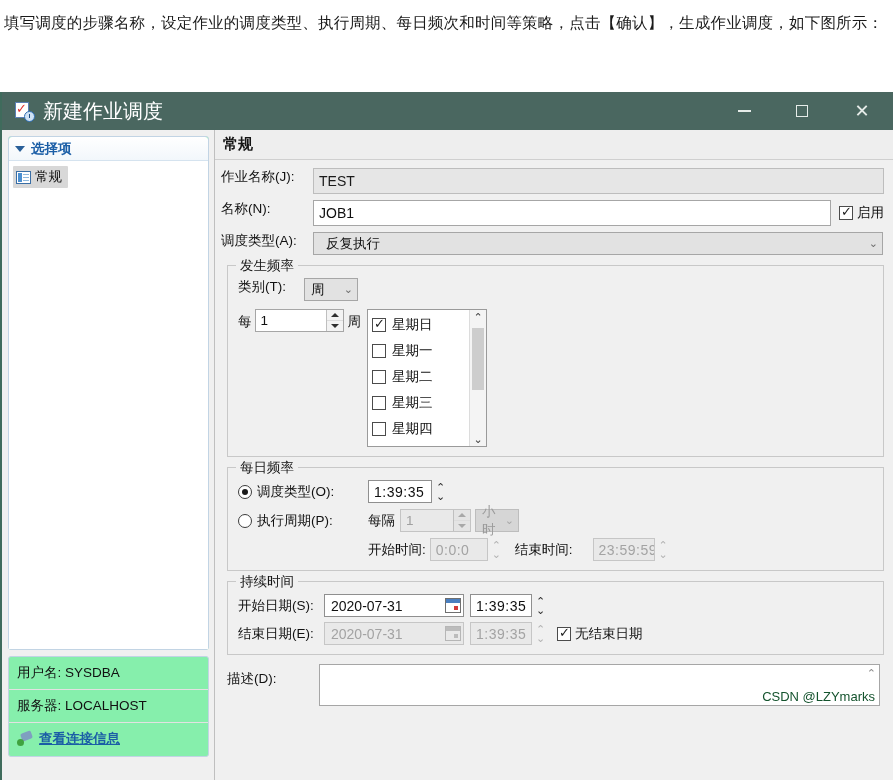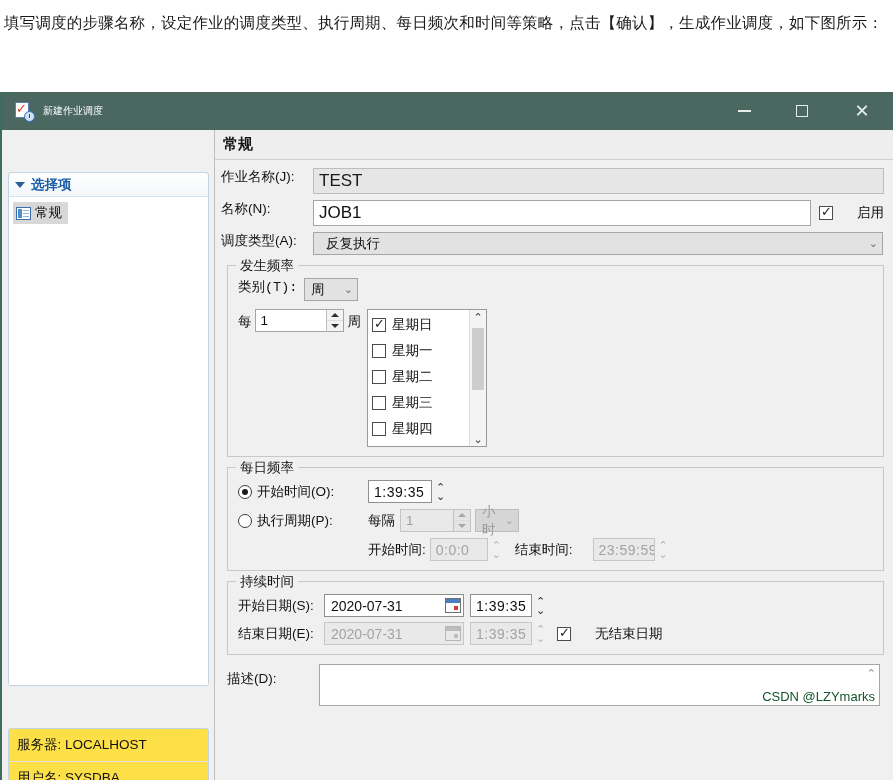--- a/index.html
+++ b/index.html
@@ -61,21 +61,21 @@
     border: 1.5px solid #2f6fb5;
   }
   .ti-clock::after {
     content: ""; position: absolute;
     left: 3.5px; top: 1.5px;
     width: 1.2px; height: 4px; background: #1d4e86;
   }
   .title-text {
     margin-left: 9px;
     color: #ffffff;
-    font-size: 10px;
+    font-size: 20px;
   }
   .win-btns {
     position: absolute; right: 0; top: 0;
     height: 38px; display: flex;
   }
   .win-btn {
     width: 58px; height: 38px;
     display: flex; align-items: center; justify-content: center;
     color: #e6ece9; font-size: 15px;
   }
@@ -91,23 +91,22 @@
   .sidebar {
     width: 212px;
     flex: none;
     padding: 6px 5px 0 6px;
     display: flex; flex-direction: column;
     background: #f0f0f0;
   }
   .panel {
     border: 1px solid #c2d4e4;
     border-radius: 3px;
-    background: #fde047;
+    background: #86efac;
     margin-bottom: 6px;
-    margin-top: 36px;
   }
   .panel-head {
     display: flex; align-items: center;
     height: 24px;
     padding: 0 6px;
     background: linear-gradient(#ffffff, #f2f7fb);
     border-bottom: 1px solid #d5e3ef;
     border-radius: 3px 3px 0 0;
   }
   .tri {
@@ -198,38 +197,38 @@
   .content-inner { padding: 8px 9px 0 6px; }
 
   
   .frow { display: flex; margin-bottom: 6px; }
   .flabel {
     font-size: 13.5px; color: #121212;
     width: 92px; flex: none; text-align: left;
   }
   .tinput {
     height: 23px; border: 1px solid #a6a6a6;
-    background: #ffffff; font-size: 17px; color: #101010;
+    background: #ffffff; font-size: 14px; color: #101010;
     padding: 12px 5px; display: flex; align-items: center;
     font-family: "Liberation Sans", sans-serif;
   }
   .tinput.ro { background: #e6e6e6; border-color: #bdbdbd; color: #1a1a1a; }
   .tinput.grow { flex: 1 1 auto; min-width: 0; }
 
   .combo {
     height: 23px; border: 1px solid #a6a6a6;
     background: #e2e2e2;
     display: flex; align-items: center; justify-content: space-between;
     font-size: 13.5px; color: #101010; padding: 0 4px 0 6px;
   }
   .combo .chev { font-size: 11px; color: #6d6d6d; margin-left: 8px; }
   .combo.dis { color: #9b9b9b; background:#d6d6d6; border-color:#bdbdbd; }
   .combo.dis .chev { color: #a8a8a8; }
 
-  .cbx { display: inline-flex; align-items: center; gap: 20px; }
+  .cbx { display: inline-flex; align-items: center; }
   .cbx-box {
     width: 14px; height: 14px; flex: none;
     border: 1px solid #4b4b4b; background: #ffffff;
     position: relative; margin-right: 4px;
   }
   .cbx-box.on::after {
     content: "✓"; position: absolute;
     left: 1px; top: -3px; font-size: 13px; color: #1a1a1a;
     line-height: 16px;
   }
@@ -428,26 +427,26 @@
         <div class="panel-body-tree">
           <div class="tree-item">
             <span class="tree-icon"></span>
             <span class="tree-label">常规</span>
           </div>
         </div>
       </div>
 
       <div class="panel">
         <div class="conn-row">
+          <span>用户名:</span>
+          <span>SYSDBA</span>
+        </div>
+        <div class="conn-row">
           <span>服务器:</span>
           <span>LOCALHOST</span>
-        </div>
-        <div class="conn-row">
-          <span>用户名:</span>
-          <span>SYSDBA</span>
         </div>
         <div class="conn-link-row">
           <span class="plug-icon"></span>
           <span class="conn-link">查看连接信息</span>
         </div>
       </div>
 
     </div>
 
     <div class="content">
@@ -477,21 +476,21 @@
           <span class="combo" style="width:570px;padding-left:12px;">
             <span>反复执行</span>
             <span class="chev">⌄</span>
           </span>
         </div>
 
         <div class="group">
           <span class="group-title">发生频率</span>
 
           <div class="frow" style="margin-bottom:8px;">
-            <span class="smalltxt" style="width:66px;flex:none;font-family:Liberation Mono, monospace;">类别(T):</span>
+            <span class="smalltxt" style="width:66px;flex:none;">类别(T):</span>
             <span class="combo" style="width:54px;">
               <span>周</span>
               <span class="chev">⌄</span>
             </span>
           </div>
 
           <div style="display:flex;align-items:flex-start;">
             <span class="smalltxt" style="padding-top:4px;">每</span>
             <span class="spin" style="margin-left:3px;">
               <span class="spin-val">1</span>
@@ -541,21 +540,21 @@
             </div>
           </div>
         </div>
 
         <div class="group">
           <span class="group-title">每日频率</span>
 
           <div style="display:flex;align-items:center;margin-bottom:6px;">
             <span class="rdo" style="width:130px;flex:none;">
               <span class="rdo-dot on"></span>
-              <span class="smalltxt">开始时间(O):</span>
+              <span class="smalltxt">调度类型(O):</span>
             </span>
             <span class="timefld">
               <span class="time-box" style="width:64px;">1:39:35</span>
               <span class="time-arrows">
                 <span class="ch">⌃</span>
                 <span class="ch">⌄</span>
               </span>
             </span>
           </div>
 

